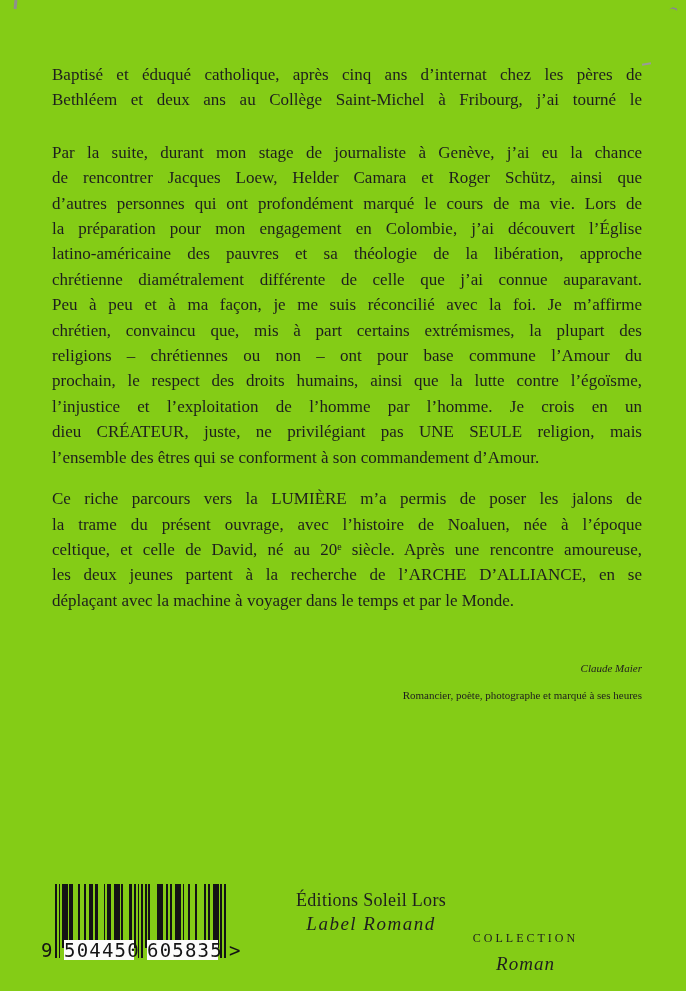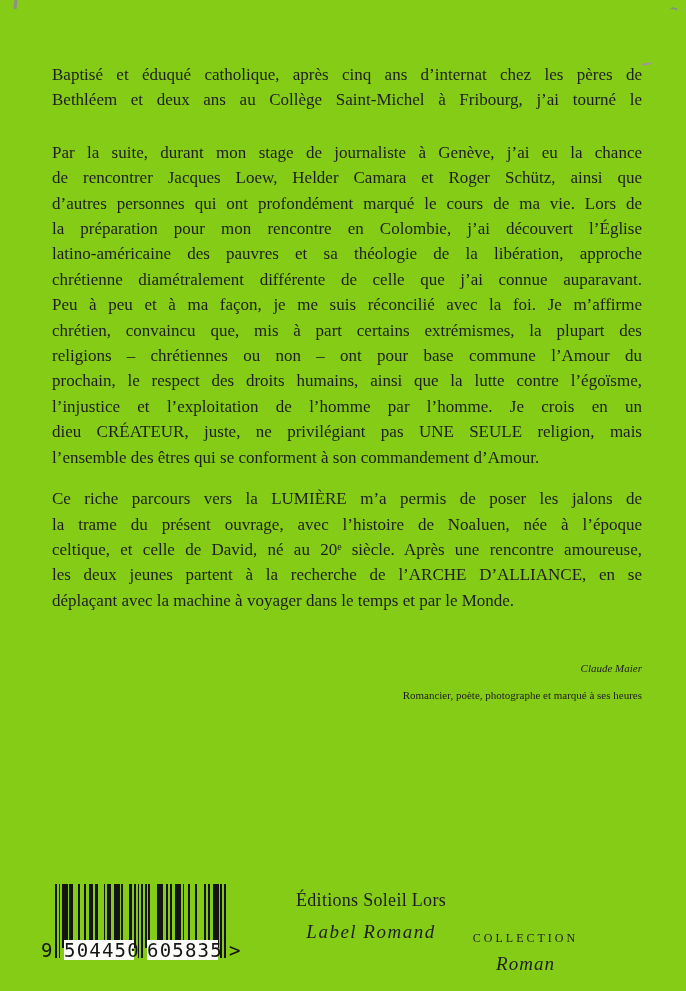--- a/index.html
+++ b/index.html
@@ -35,21 +35,21 @@
     position:absolute; top:56px; height:20px;
     font-family:"DejaVu Sans Mono","Liberation Mono",monospace;
     font-size:19px; line-height:20px; color:#141414; background:#fcfcfb;
   }
   .bc-lead{left:-14px; background:transparent;}
   .bc-left{left:9px; width:70px; letter-spacing:1.2px; text-align:center;}
   .bc-right{left:92px; width:71px; letter-spacing:1.2px; text-align:center;}
   .bc-trailer{left:174px; background:transparent;}
   .publisher{position:absolute; left:266px; top:890px; width:210px; text-align:center;}
   .publisher-name{font-size:18px; letter-spacing:0.3px;}
-  .publisher-label{font-size:19px; font-style:italic; letter-spacing:1.5px; margin-top:10px;}
+  .publisher-label{font-size:19px; font-style:italic; letter-spacing:1.5px; margin-top:2px;}
   .collection{position:absolute; left:463px; top:899px; width:125px; text-align:center;margin-top:32px;}
   .collection-heading{font-size:12px; letter-spacing:3px;}
   .collection-name{font-size:19px; font-style:italic; letter-spacing:1px; margin-top:7px;}
   
   .artifact{position:absolute;}
   .a1{left:14px; top:0; width:3px; height:9px; background:#8f8f8f; transform:rotate(6deg);}
   .a2{left:669px; top:7px; width:8px; height:6px; border-top:2px solid #8a8a8a;
       border-radius:60% 40% 0 0; transform:rotate(18deg);}
   .a3{left:642px; top:63px; width:9px; height:2px; background:#9a9a9a; transform:rotate(-10deg);}
 </style>
@@ -64,21 +64,21 @@
 
   <div class="blurb">
       <div class="para p1">
         <div class="line">Baptisé et éduqué catholique, après cinq ans d’internat chez les pères de</div>
         <div class="line">Bethléem et deux ans au Collège Saint-Michel à Fribourg, j’ai tourné le</div>
       </div>
       <div class="para p2">
         <div class="line">Par la suite, durant mon stage de journaliste à Genève, j’ai eu la chance</div>
         <div class="line">de rencontrer Jacques Loew, Helder Camara et Roger Schütz, ainsi que</div>
         <div class="line">d’autres personnes qui ont profondément marqué le cours de ma vie. Lors de</div>
-        <div class="line">la préparation pour mon rencontre en Colombie, j’ai découvert l’Église</div>
+        <div class="line">la préparation pour mon engagement en Colombie, j’ai découvert l’Église</div>
         <div class="line">latino-américaine des pauvres et sa théologie de la libération, approche</div>
         <div class="line">chrétienne diamétralement différente de celle que j’ai connue auparavant.</div>
         <div class="line">Peu à peu et à ma façon, je me suis réconcilié avec la foi. Je m’affirme</div>
         <div class="line">chrétien, convaincu que, mis à part certains extrémismes, la plupart des</div>
         <div class="line">religions – chrétiennes ou non – ont pour base commune l’Amour du</div>
         <div class="line">prochain, le respect des droits humains, ainsi que la lutte contre l’égoïsme,</div>
         <div class="line">l’injustice et l’exploitation de l’homme par l’homme. Je crois en un</div>
         <div class="line">dieu CRÉATEUR, juste, ne privilégiant pas UNE SEULE religion, mais</div>
         <div class="line last">l’ensemble des êtres qui se conforment à son commandement d’Amour.</div>
       </div>

